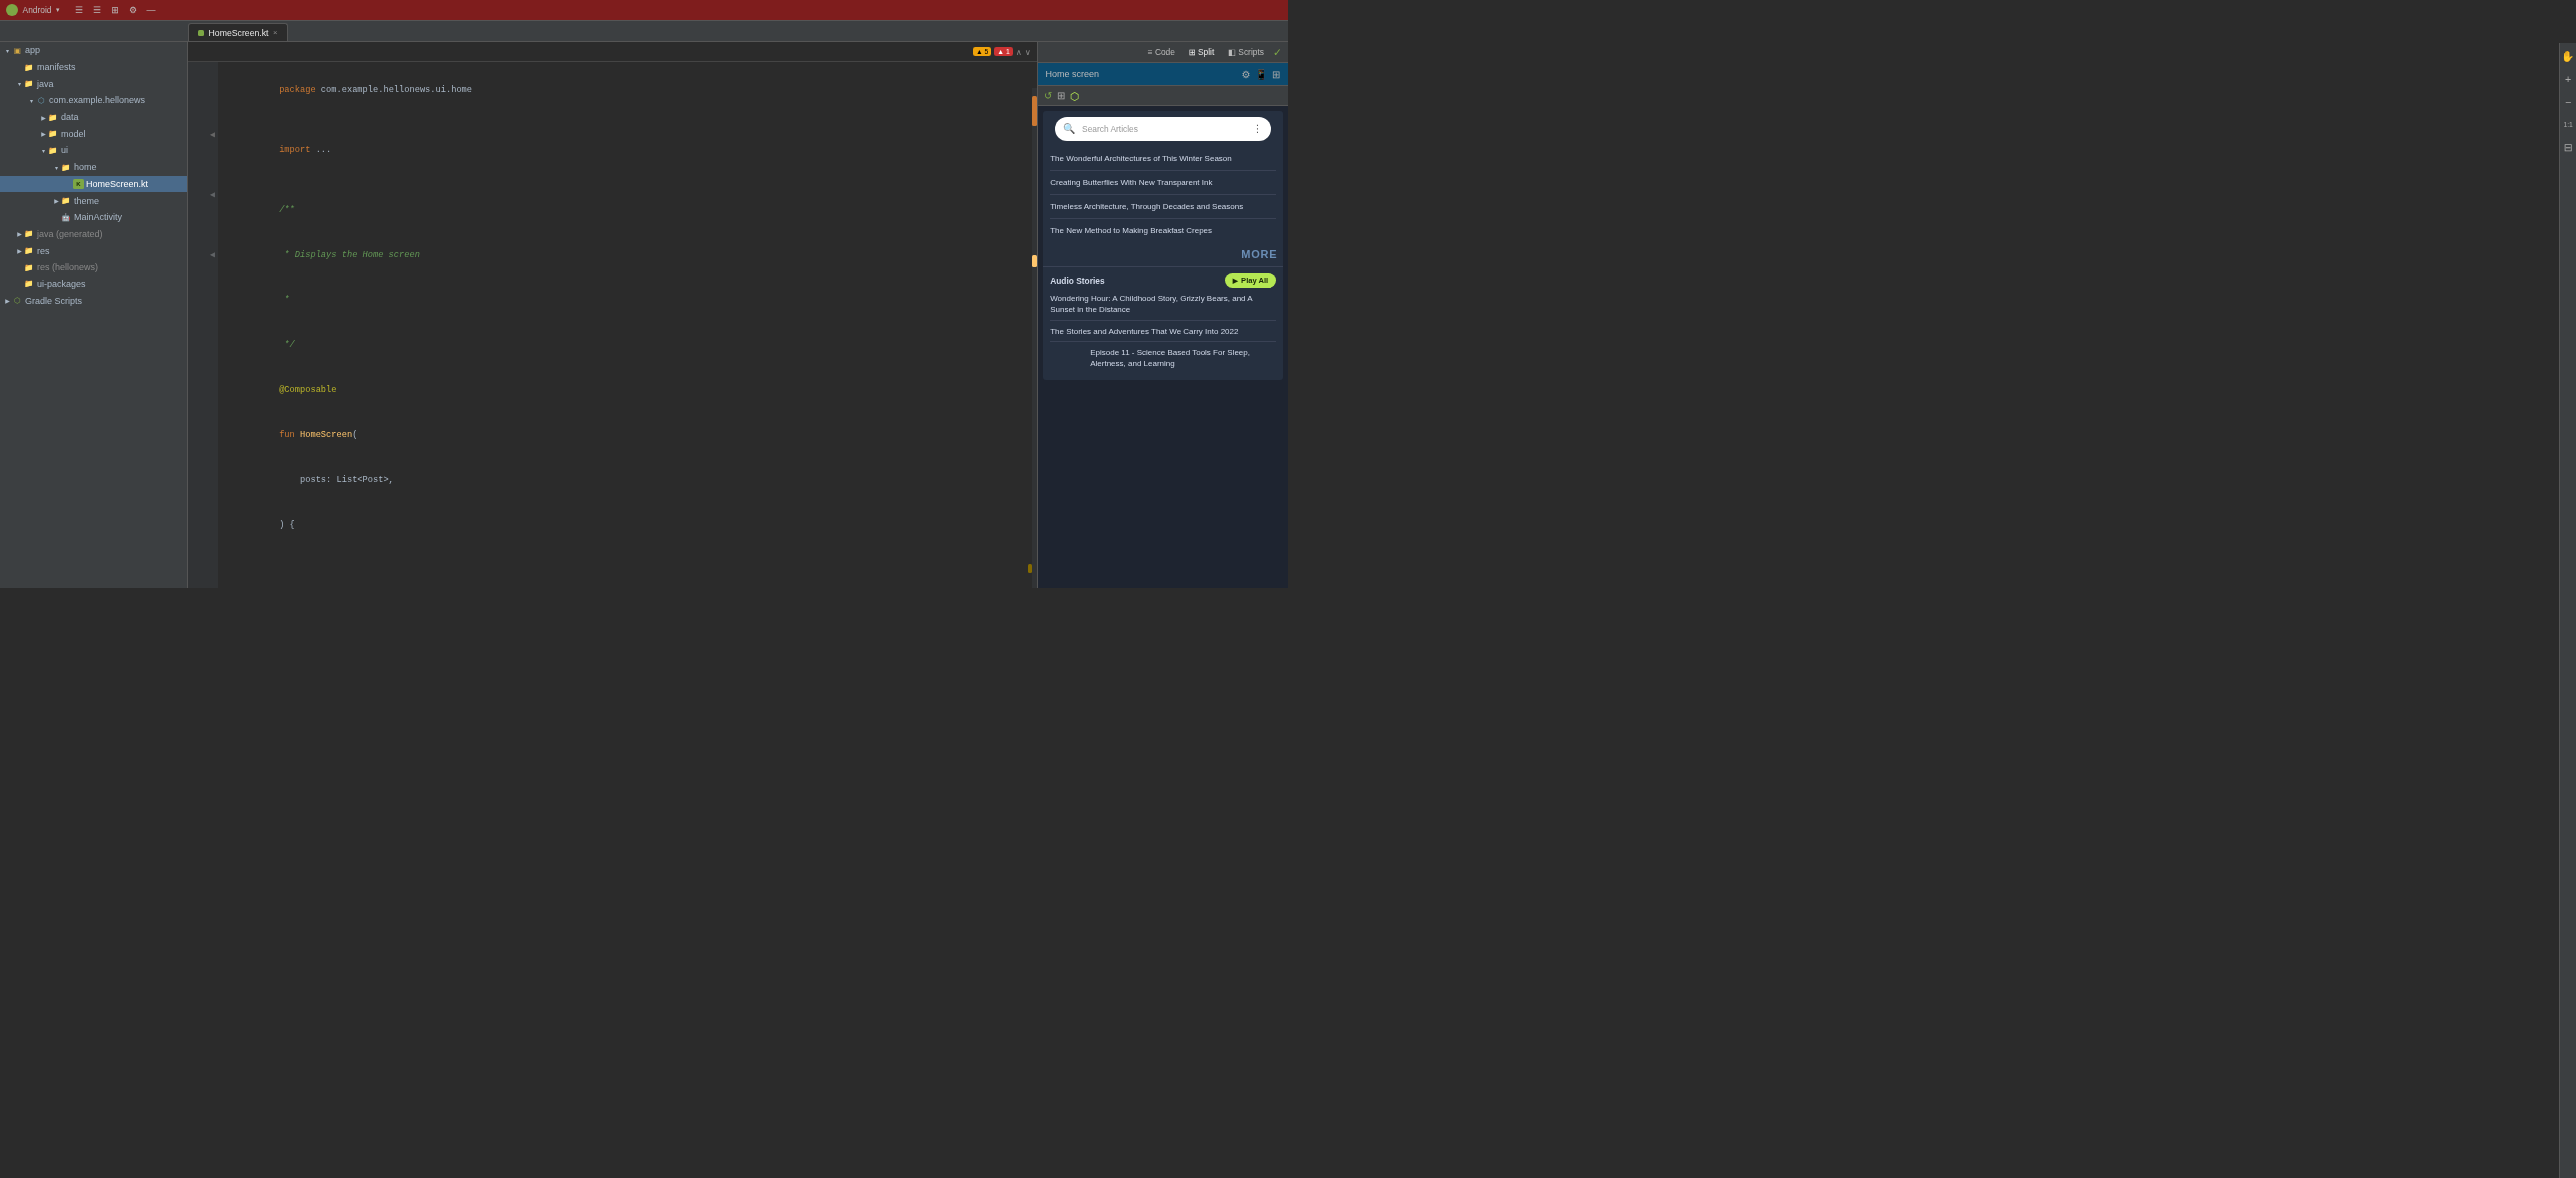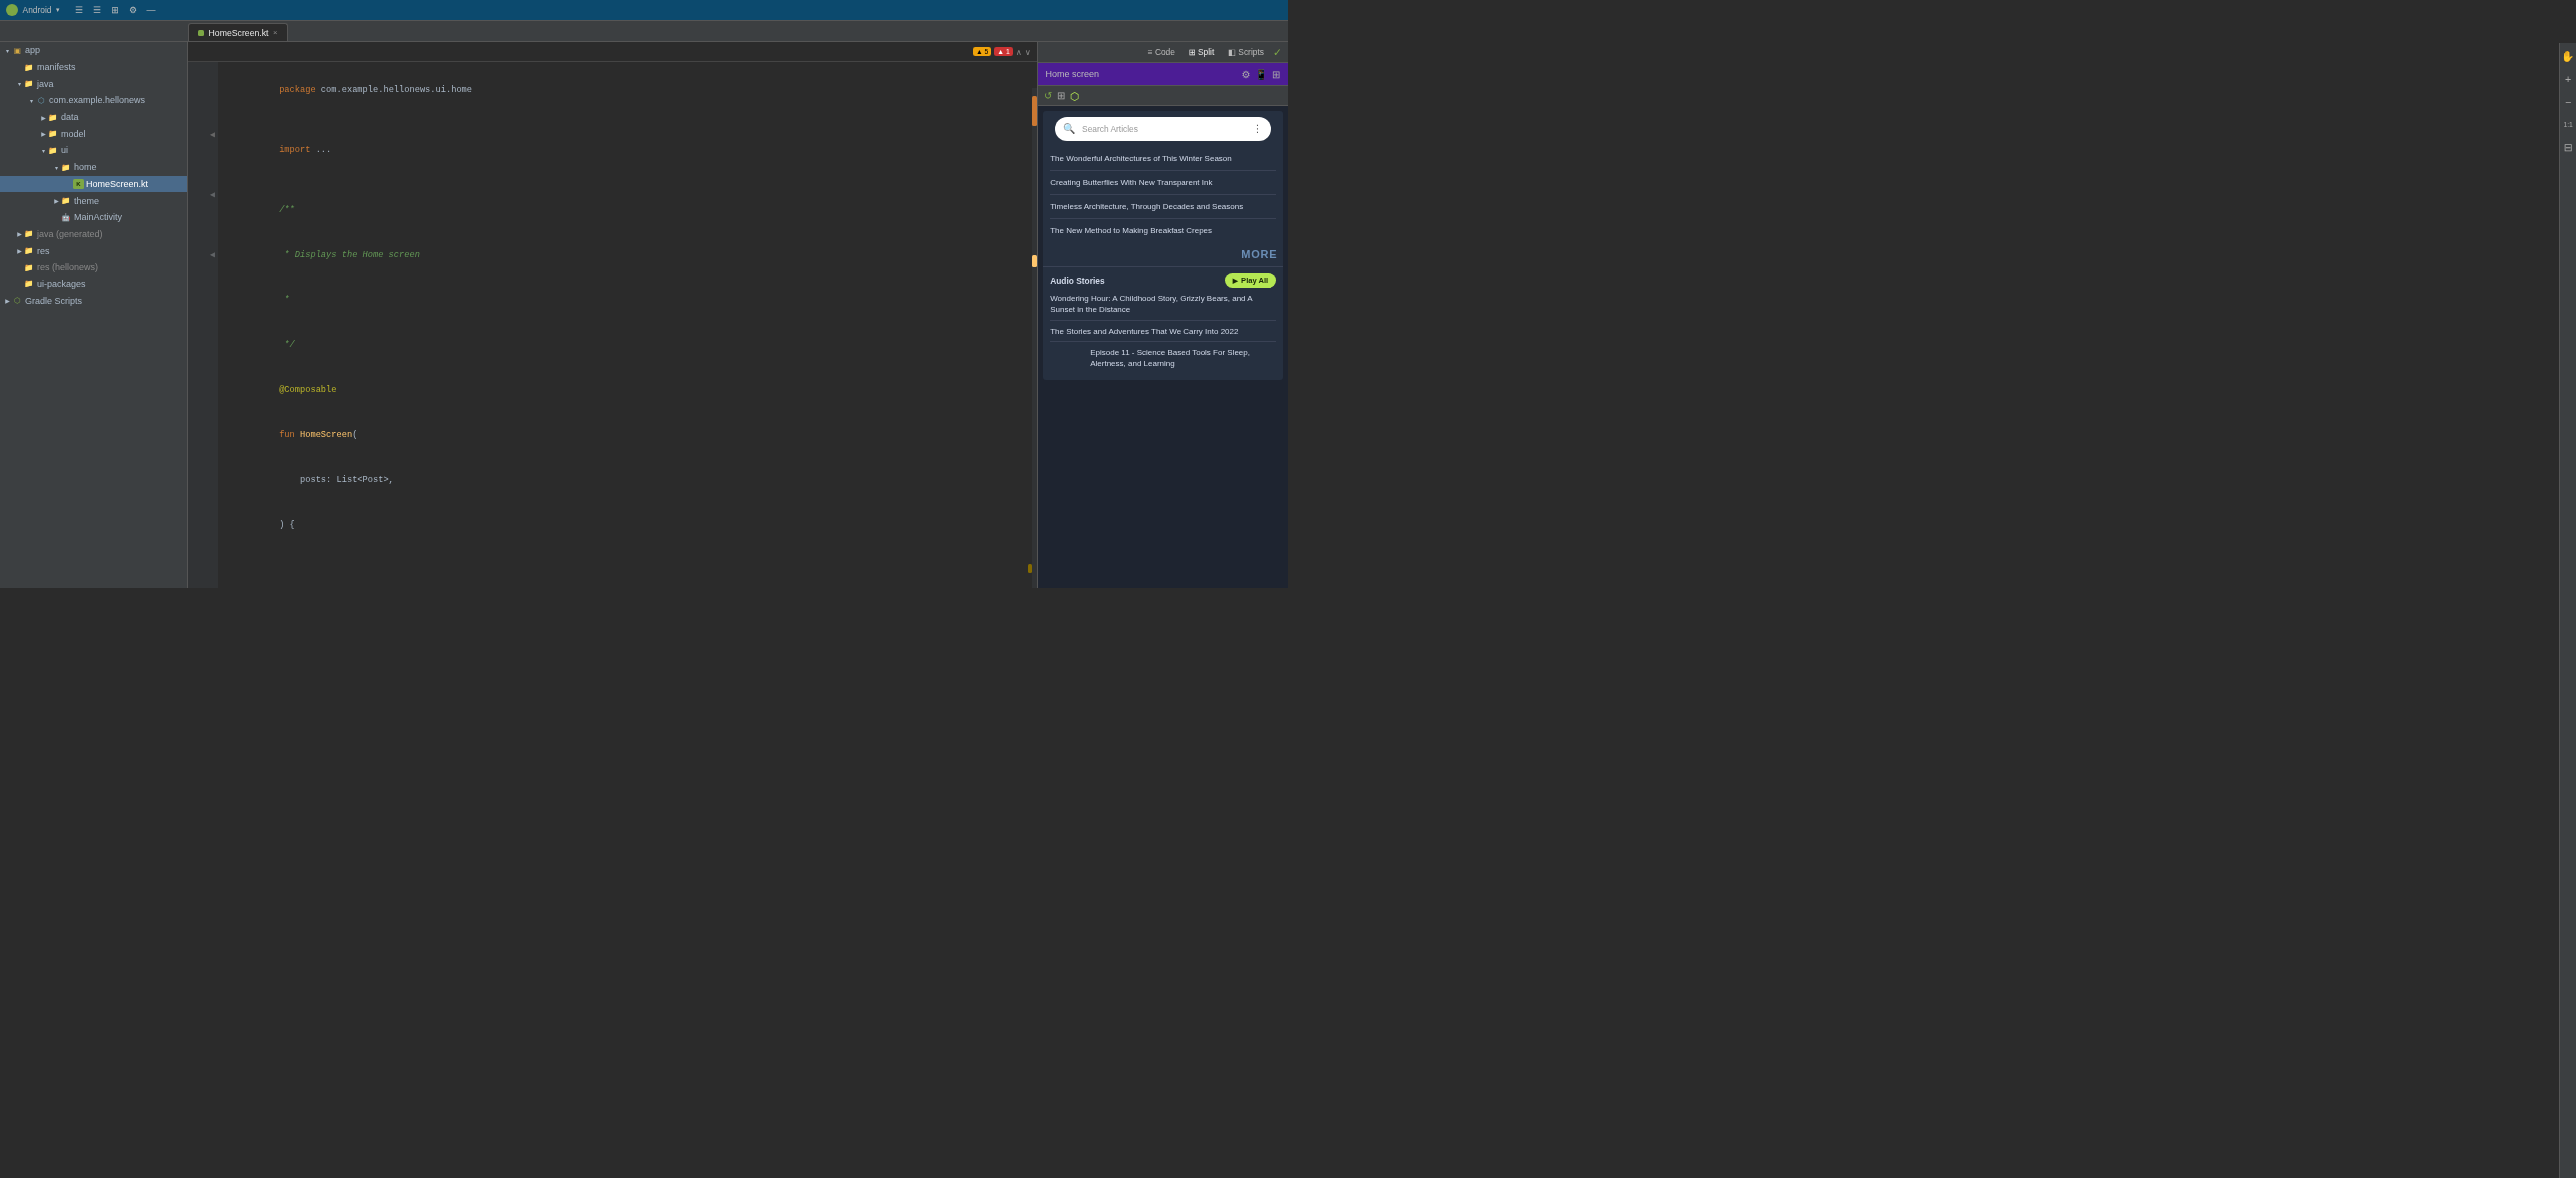--- a/index.html
+++ b/index.html
@@ -9,21 +9,21 @@
       color: #a9b7c6;
       width: 1288px;
       height: 589px;
       overflow: hidden;
       font-size: 9px;
     }
 
     
     .top-bar {
       height: 21px;
-      background: #0c4a6e;
+      background: #7f1d1d;
       display: flex;
       align-items: center;
       padding: 0 6px;
       border-bottom: 0.8px solid #555;
     }
     .top-bar-left {
       display: flex;
       align-items: center;
       gap: 4.6px;
       color: #bbb;
@@ -221,21 +221,21 @@
       flex-direction: column;
       flex-shrink: 0;
     }
     .preview-header {
       height: 23px;
       display: flex;
       align-items: center;
       justify-content: space-between;
       padding: 0 7.6px;
       border-bottom: 0.8px solid #555;
-      background: #4c1d95;
+      background: #0c4a6e;
       text-align: right;
     }
     .preview-title {
       font-size: 9px;
       color: #bbb;
     }
     .preview-icons {
       display: flex;
       gap: 4.6px;
       align-items: center;

